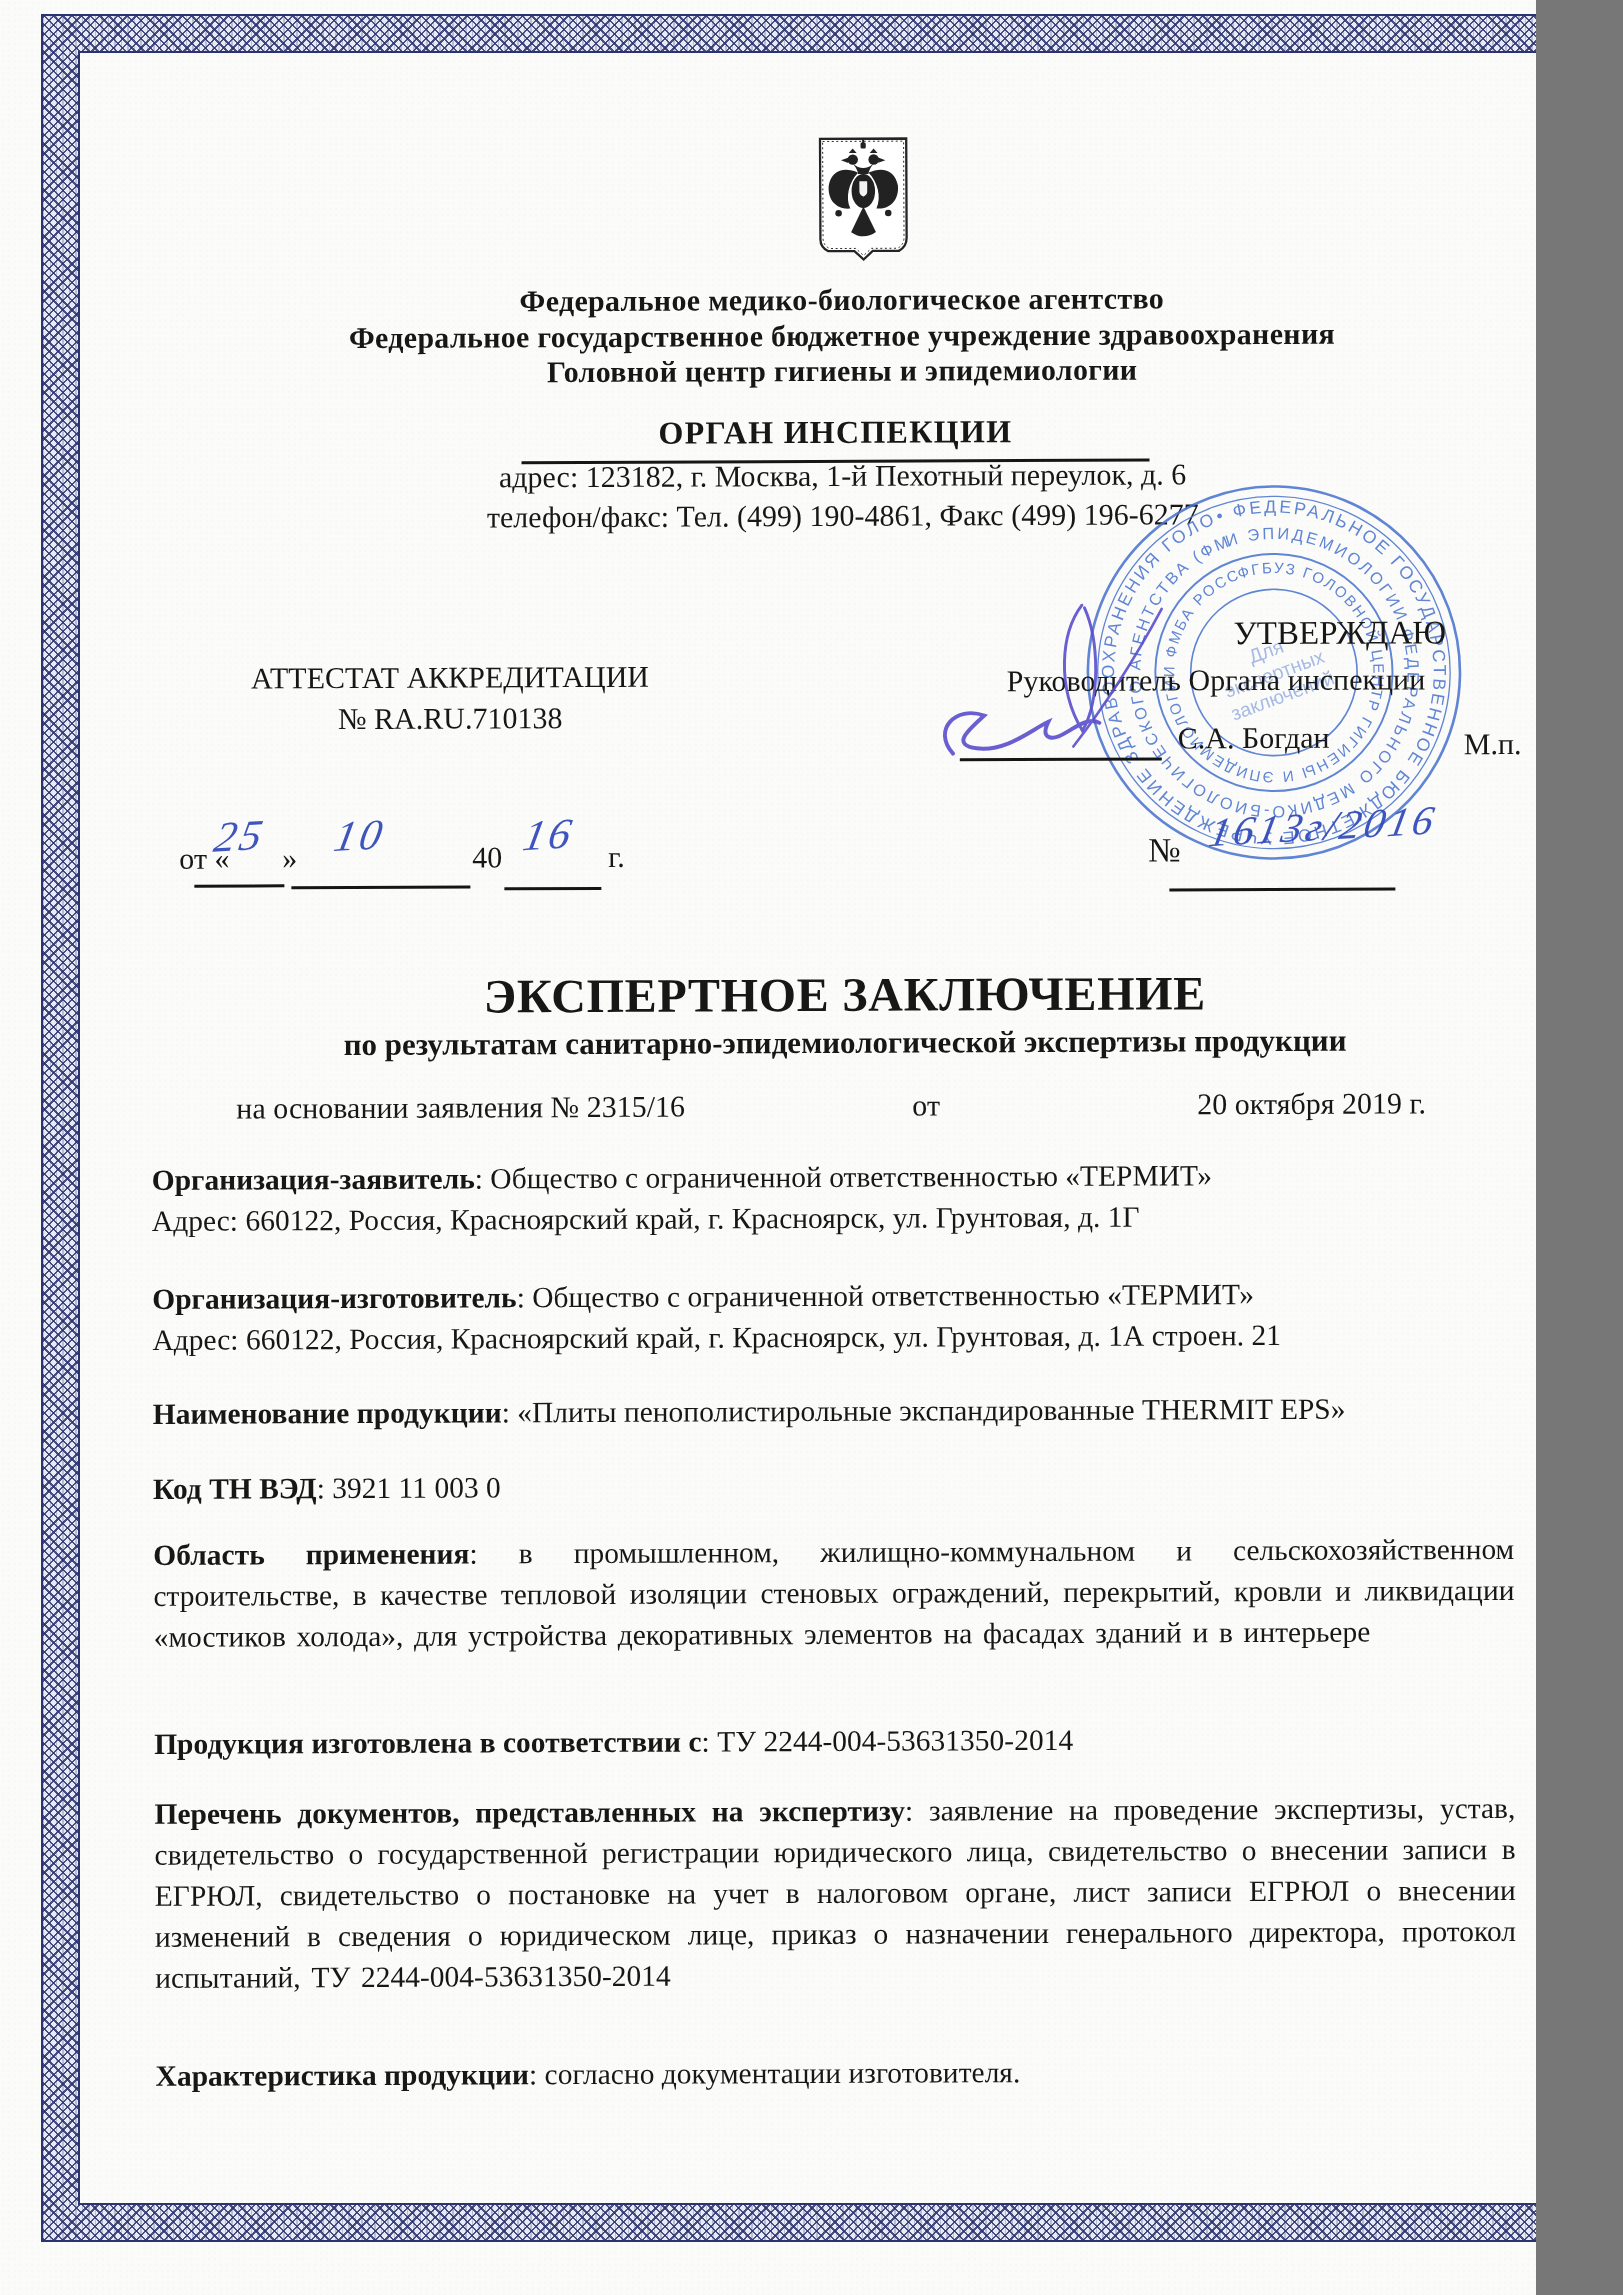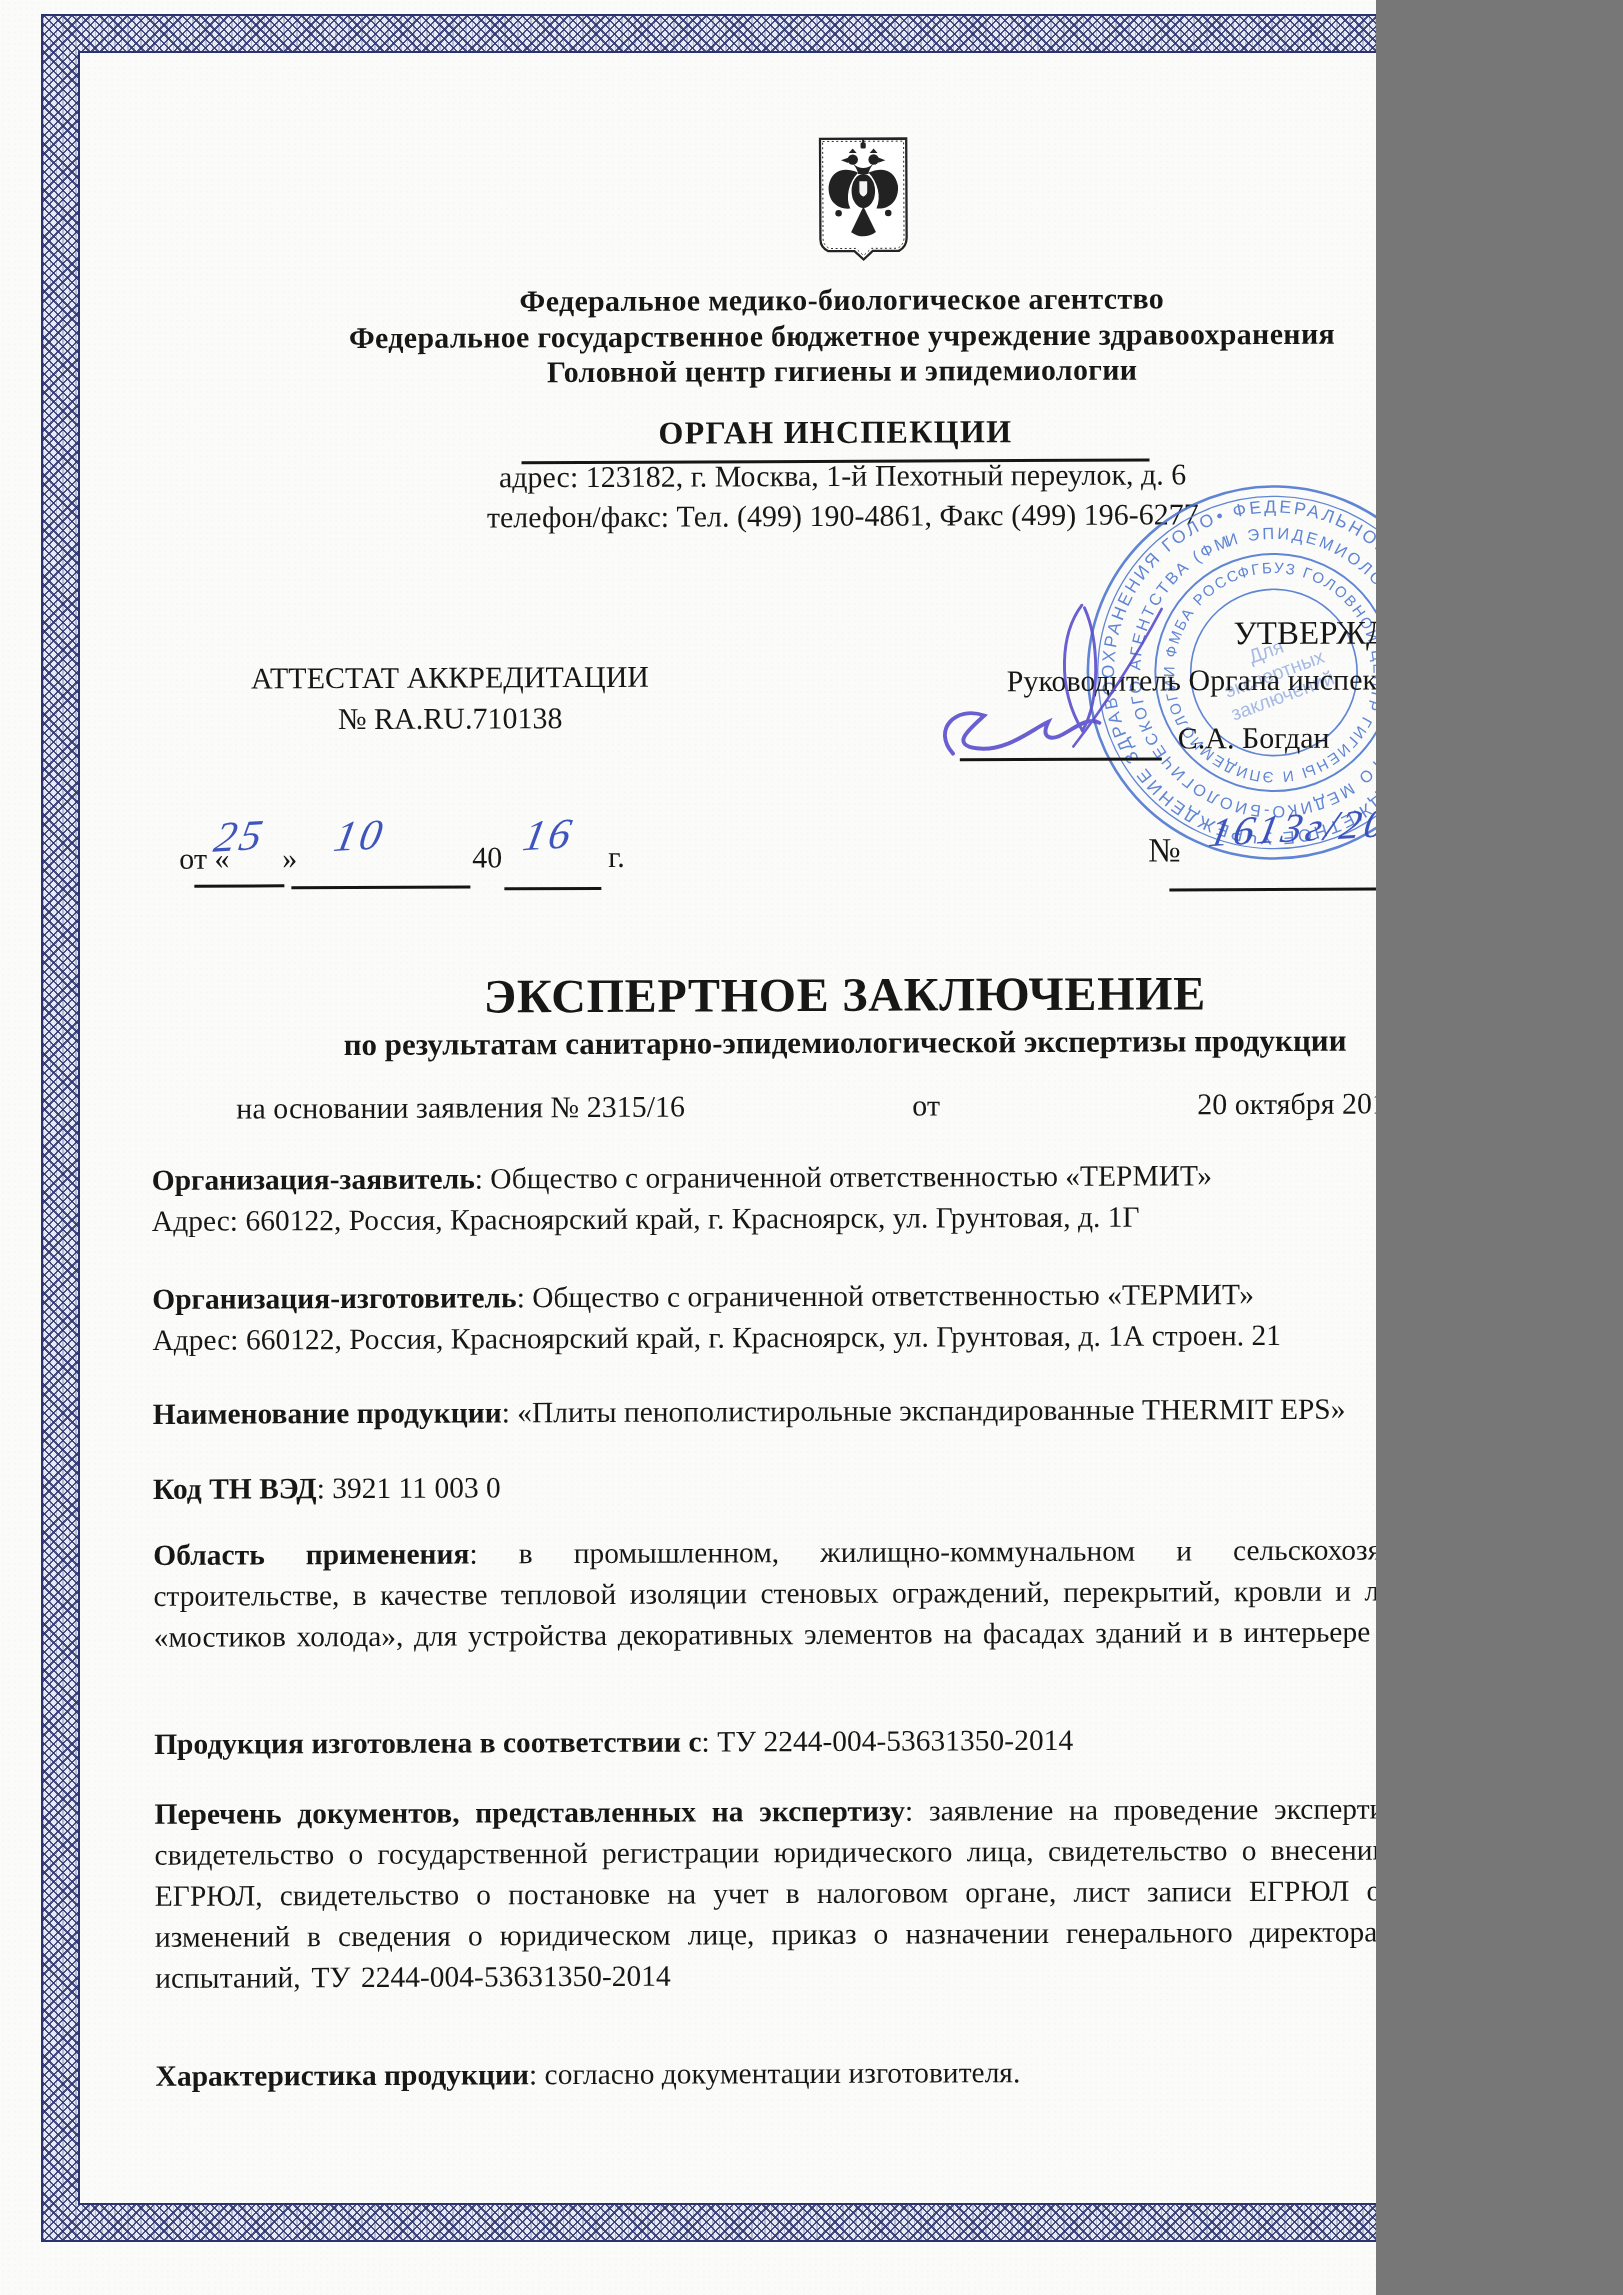--- a/index.html
+++ b/index.html
@@ -1,17 +1,17 @@
 <!DOCTYPE html>
 <html style="font-size:10.5px"><head>
 <meta charset="utf-8">
 <style>
   html,body{margin:0;padding:0;background:#777;}
   .page{
-    position:relative;width:1376px;height:2295px;overflow:hidden;
+    position:relative;width:1536px;height:2295px;overflow:hidden;
     background:#fbfbf9;
     background-image:radial-gradient(rgba(30,40,90,.018) 0.8px, transparent 0.8px);
     background-size:5.9px 5.9px;
     font-family:"Liberation Serif", serif;color:#171717;
   }
   
   .frame{
     position:absolute;left:41px;top:14.4px;width:1539px;height:2228px;
     border:2px solid #2b3470;box-sizing:border-box;
     background:

